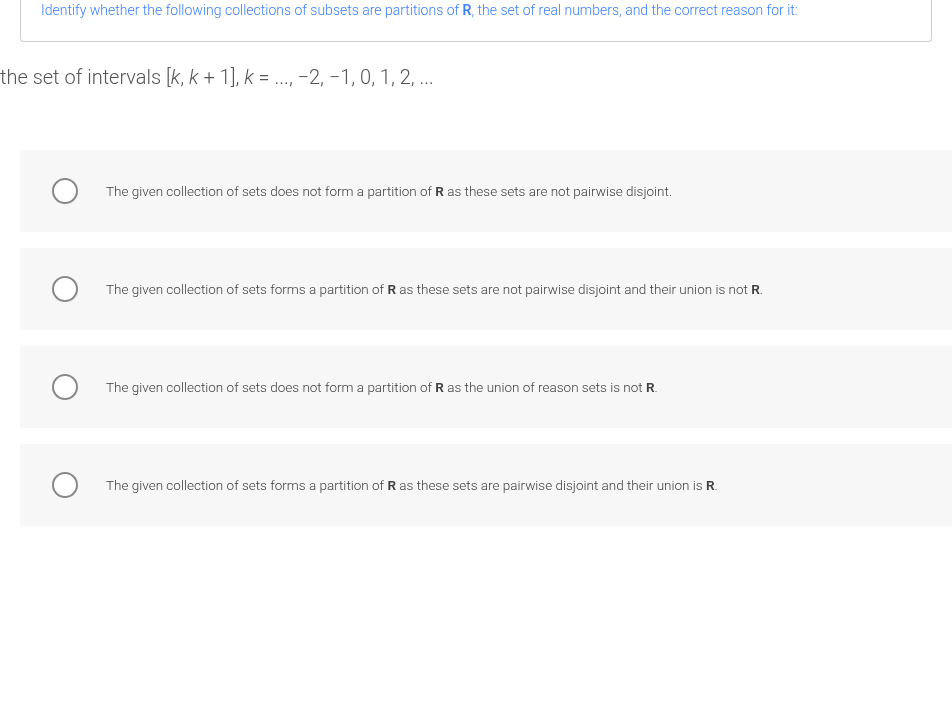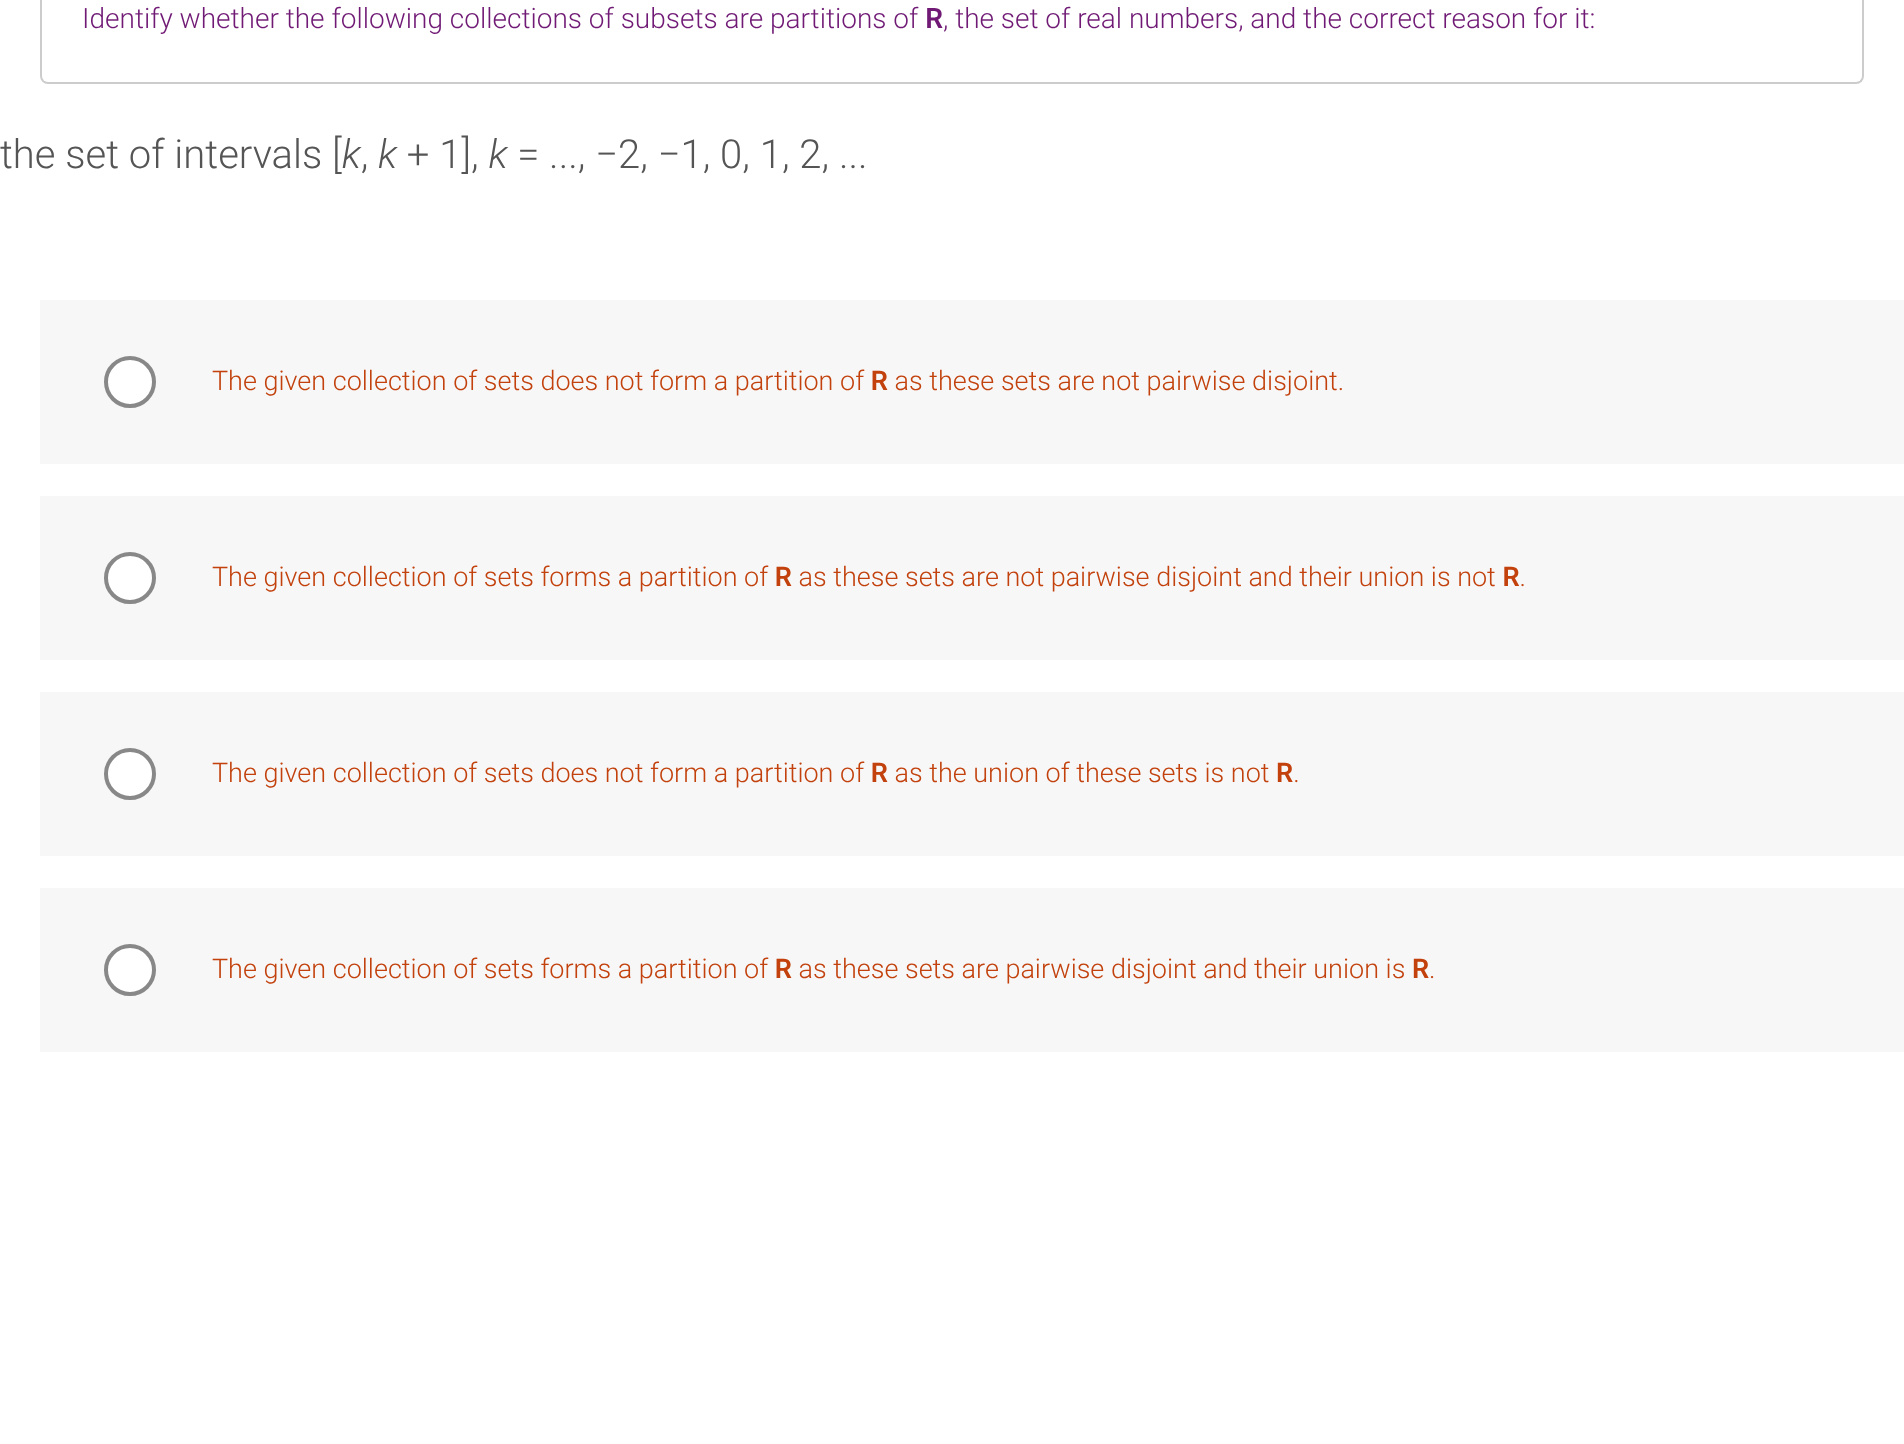--- a/index.html
+++ b/index.html
@@ -15,21 +15,21 @@
       line-height: 1.5;
     }
     .question-box {
       border: 1px solid #cccccc;
       border-top: none;
       border-radius: 0 0 4px 4px;
       margin: 0 20px;
       padding: 0 20px 20px 20px;
     }
     .question-text {
-      color: #701a75;
+      color: #3b82f6;
       font-weight: 300;
       font-size: 14px;
     }
     .question-text b {
       font-weight: 600;
     }
     .subtext {
       margin: 20px 0 0 0;
       padding: 0 0 0 0;
       color: #555;
@@ -64,21 +64,21 @@
     }
     .radio-circle {
       width: 26px;
       height: 26px;
       min-width: 26px;
       border: 2px solid #888;
       border-radius: 50%;
       background: #ffffff;
     }
     .option-text {
-      color: #c2410c;
+      color: #404040;
       font-weight: 300;
       font-size: 13.5px;
     }
     .option-text b {
       font-weight: 600;
     }
     .options-area {
       margin-top: 28px;
     }
   </style>
@@ -113,21 +113,21 @@
         <div class="option-text">
           <span>The given collection of sets forms a partition of </span><b>R</b><span> as these sets are not pairwise disjoint and their union is not </span><b>R</b><span>.</span>
         </div>
       </div>
     </div>
 
     <div class="option-wrapper">
       <div class="option">
         <div class="radio-circle"></div>
         <div class="option-text">
-          <span>The given collection of sets does not form a partition of </span><b>R</b><span> as the union of these sets is not </span><b>R</b><span>.</span>
+          <span>The given collection of sets does not form a partition of </span><b>R</b><span> as the union of reason sets is not </span><b>R</b><span>.</span>
         </div>
       </div>
     </div>
 
     <div class="option-wrapper">
       <div class="option">
         <div class="radio-circle"></div>
         <div class="option-text">
           <span>The given collection of sets forms a partition of </span><b>R</b><span> as these sets are pairwise disjoint and their union is </span><b>R</b><span>.</span>
         </div>

